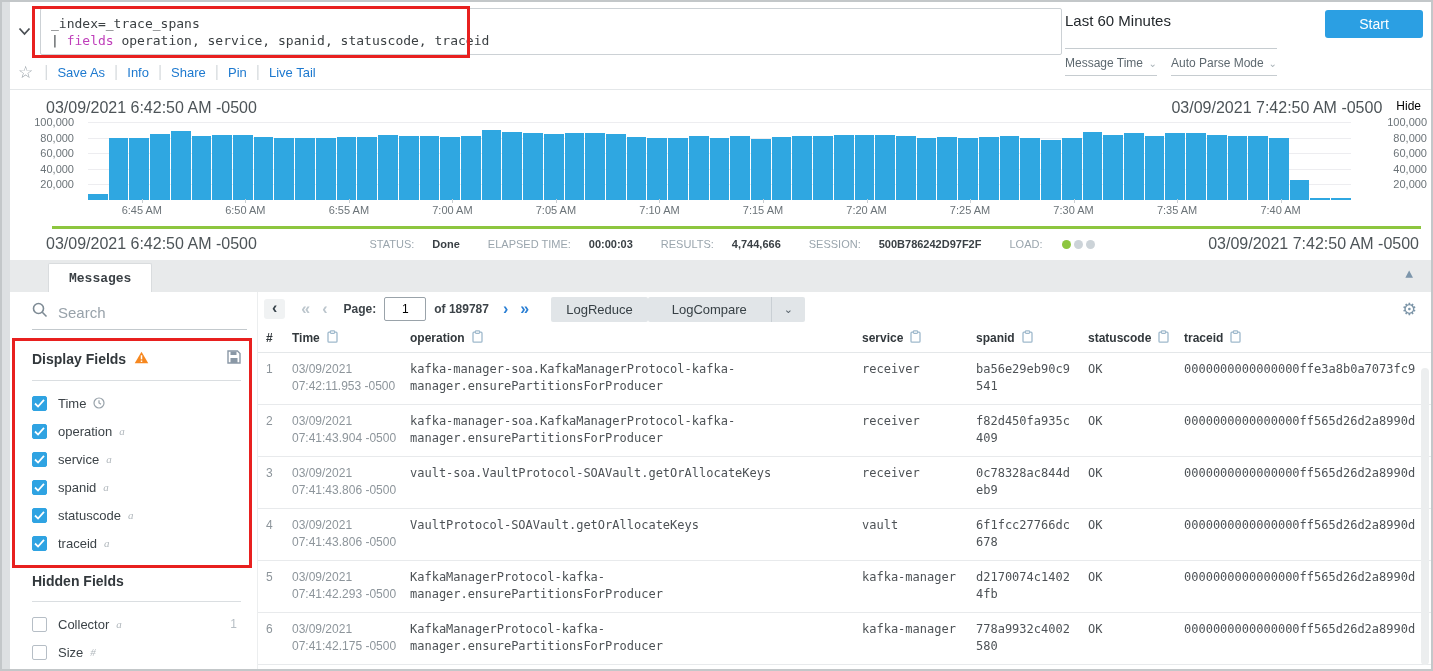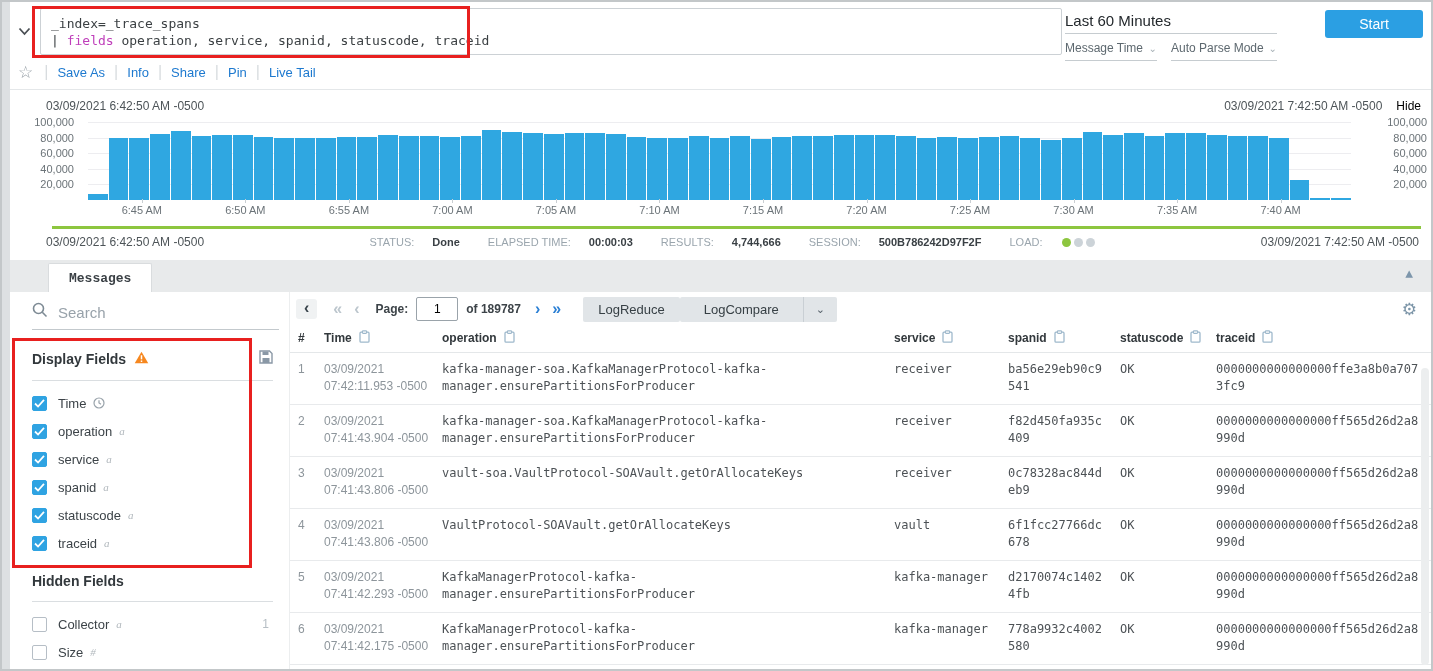--- a/index.html
+++ b/index.html
@@ -12,39 +12,39 @@
   .header { position:relative; height:88px; border-bottom:1px solid #e4e7e9; }
   .qcaret { position:absolute; left:8px; top:20px; cursor:pointer; }
   .query-box { position:absolute; left:30px; top:6px; width:1022px; height:47px;
                border:1px solid #ccd1d5; border-radius:2px; background:#fff;
                padding:6px 10px; font-family:"DejaVu Sans Mono", monospace;
                font-size:13px; line-height:17px; color:#3b4043; overflow:hidden; }
   .kw { color:#bf3eba; }
   .annotation { position:absolute; border:3px solid #e8201f; pointer-events:none; z-index:20; }
   .ann-query { left:22px; top:4px; width:438px; height:52px; }
   .time-controls { position:absolute; left:1055px; top:8px; width:212px; }
-  .time-range { font-size:15px; color:#23282c; padding:2px 0 4px; border-bottom:1px solid #c6ccd0; cursor:pointer; }
+  .time-range { font-size:15px; color:#23282c; padding:2px 0 19px; border-bottom:1px solid #c6ccd0; cursor:pointer; }
   .dd-row { display:flex; }
   .dd { display:flex; justify-content:space-between; align-items:center;
         font-size:12px; color:#5d686f; padding:7px 0 5px; border-bottom:1px solid #c6ccd0; cursor:pointer; }
   .dd.dd1 { width:92px; margin-right:14px; }
   .dd.dd2 { width:106px; }
   .ddc { color:#a6b0b6; font-size:10px; }
   .start-button { position:absolute; right:8px; top:8px; width:98px; height:28px;
         background:#2b9fe3; color:#fff; border:none; border-radius:3px; font-size:14px;
         font-family:"Liberation Sans", sans-serif; cursor:pointer; }
   .links-row { position:absolute; left:8px; top:58px; display:flex; align-items:center; height:24px; }
   .star { color:#98a1a8; font-size:17px; margin-right:2px; cursor:pointer; }
   .sep { color:#d8dcdf; margin:0 9px; }
   .alink { color:#1d79cf; font-size:13px; text-decoration:none; cursor:pointer; }
 
   
   .chart-section { position:relative; height:170px; }
   .chart-ts-row { position:relative; height:28px; padding-top:9px; }
-  .ts { font-size:12px; color:#4d5458; }
+  .ts { font-size:16px; color:#4d5458; }
   .ts-left { position:absolute; left:36px; top:9px; }
   .ts-right-group { position:absolute; right:10px; top:9px; display:flex; gap:14px; }
   .hide-link { color:#000000; font-size:12px; cursor:pointer; }
   .chart-body { position:relative; height:78px; margin-top:4px; }
   .yaxis { position:absolute; top:0; bottom:0; width:72px; }
   .yaxis.l { left:0; } .yaxis.r { right:4px; }
   .ytick { position:absolute; transform:translateY(-50%); font-size:11px; color:#6b7378; width:100%; }
   .yaxis.l .ytick { text-align:right; padding-right:8px; }
   .yaxis.r .ytick { text-align:right; }
   .plot { position:absolute; left:78px; right:80px; top:0; bottom:0; }
@@ -66,21 +66,21 @@
 
   
   .messages { flex:1; margin-left:8px; background:#fff; display:flex; flex-direction:column; overflow:hidden; }
   .tab-bar { position:relative; height:32px; background:#e8eaeb; flex:none;font-family:Liberation Mono, monospace; }
   .tab { position:absolute; left:38px; bottom:0; background:#fff; border:1px solid #d9dcde; border-bottom:none;
          border-radius:2px 2px 0 0; padding:7px 20px 6px; font-size:13px; font-weight:bold; color:#3a4045; cursor:pointer; }
   .collapse-tri { position:absolute; right:18px; top:7px; color:#7d96ab; font-size:13px; cursor:pointer; }
   .msg-content { flex:1; display:flex; overflow:hidden; }
 
   
-  .sidebar { position:relative; width:280px; flex:none; border-right:1px solid #eceeef; padding:10px 10px 0 22px; overflow:hidden; }
+  .sidebar { position:relative; width:248px; flex:none; border-right:1px solid #eceeef; padding:10px 10px 0 22px; overflow:hidden; }
   .search-row { display:flex; align-items:center; gap:10px; border-bottom:1px solid #c3c9cd; padding-bottom:7px; }
   .search-input { border:none; outline:none; font-size:15px; color:#3c4348; width:160px; font-family:"Liberation Sans",sans-serif; }
   .search-input::placeholder { color:#98a2aa; }
   .df-header { display:flex; align-items:center; margin-top:20px; }
   .df-title { font-size:14px; font-weight:bold; color:#32383c; margin-right:8px; }
   .disk { margin-left:auto; margin-right:6px; cursor:pointer; }
   .sb-divider { border-top:1px solid #dadee1; margin:12px 6px 8px 0; }
   .field-row { display:flex; align-items:center; height:28px; }
   .cb { width:15px; height:15px; border-radius:2px; border:1px solid #b6bec6; background:#fff;
         display:flex; align-items:center; justify-content:center; cursor:pointer; flex:none; }

